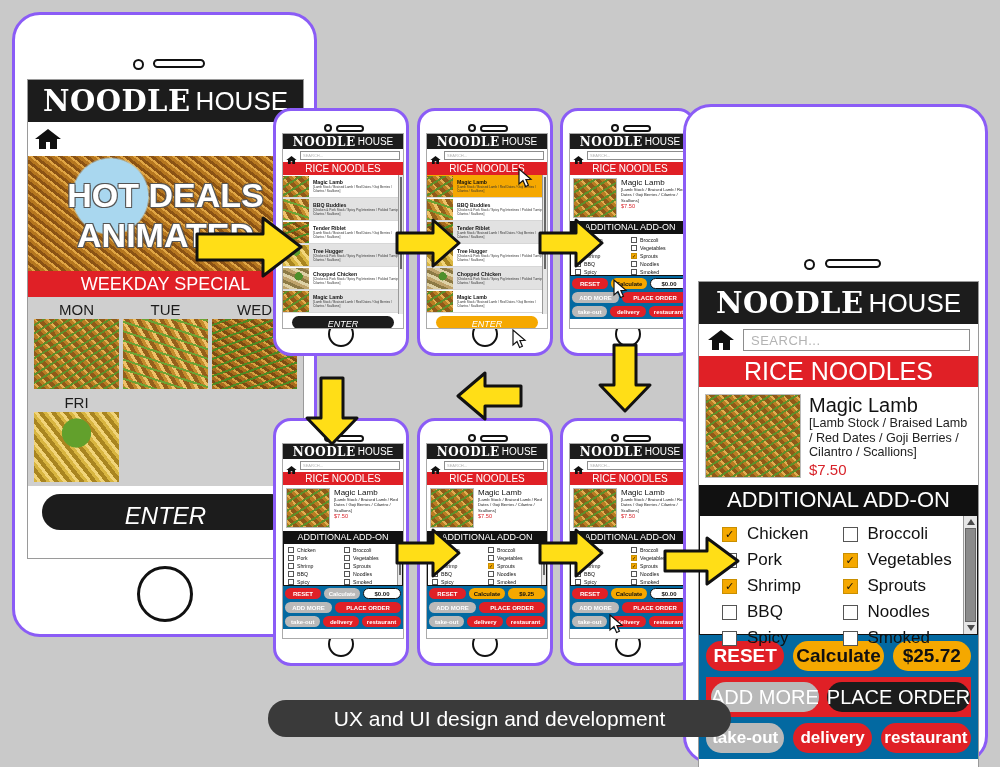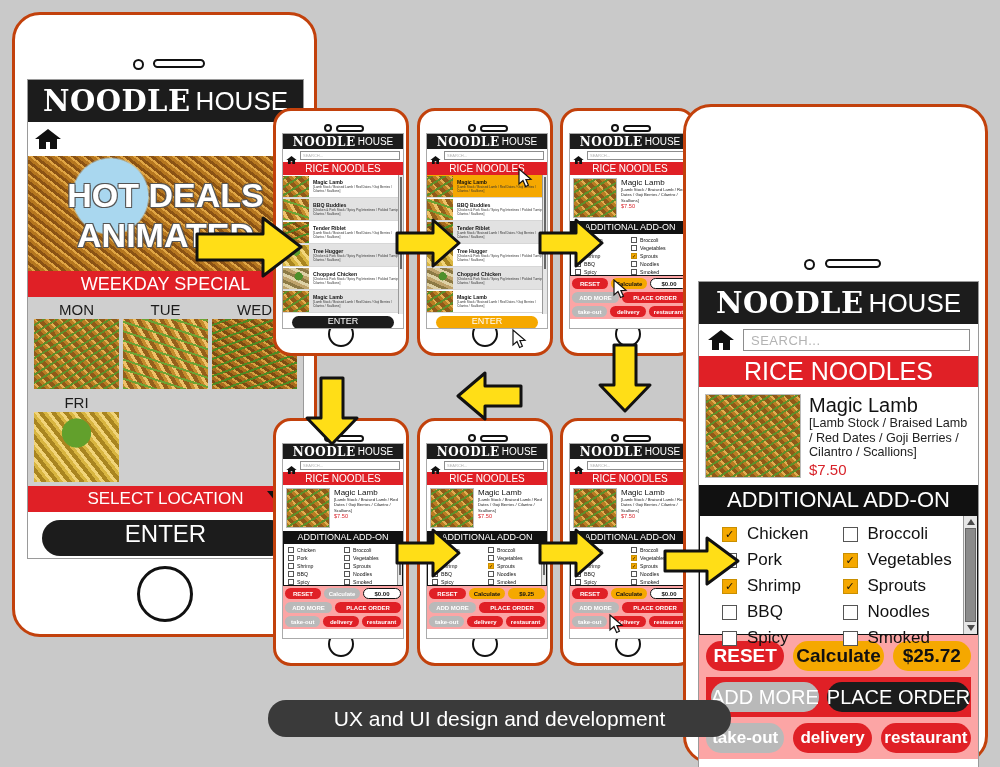--- a/index.html
+++ b/index.html
@@ -5,21 +5,21 @@
   html,body{margin:0;padding:0;}
   body{
     width:1000px;height:767px;overflow:hidden;
     background:#c9c9c9;
     font-family:"Liberation Sans",sans-serif;
     position:relative;
   }
   #stage{position:absolute;inset:0;}
 
   
-  .phone{position:absolute;background:#fff;border:3px solid #c2410c;border-radius:28px;box-sizing:border-box;}
+  .phone{position:absolute;background:#fff;border:3px solid #8b5cf6;border-radius:28px;box-sizing:border-box;}
   .phone .speaker{position:absolute;left:50%;transform:translateX(-50%);background:#fff;border:2px solid #111;border-radius:6px;}
   .phone .cam{position:absolute;background:#fff;border:2px solid #111;border-radius:50%;}
   .phone .homebtn{position:absolute;left:50%;transform:translateX(-50%);border:3px solid #111;border-radius:50%;background:#fff;}
   .screen{position:absolute;background:#fff;overflow:hidden;box-sizing:border-box;}
 
   
   .brand{background:#1c1c1c;color:#fff;display:flex;align-items:center;justify-content:center;box-sizing:border-box;}
   .brand .b1{font-family:"DejaVu Serif",serif;font-weight:bold;letter-spacing:.5px;
      -webkit-text-stroke:0px;}
   .brand .b2{font-family:"Liberation Sans",sans-serif;font-weight:400;}
@@ -56,41 +56,41 @@
   .addongrid{display:grid;grid-template-columns:1fr 1fr;box-sizing:border-box;}
   .cb{display:flex;align-items:center;box-sizing:border-box;}
   .box{flex:none;background:#fff;border:1px solid #555;box-sizing:border-box;display:flex;align-items:center;justify-content:center;color:#111;line-height:1;}
   .box.on{background:#f5a800;border-color:#c98f00;}
   .cb .lbl{color:#111;white-space:nowrap;}
   .vscroll{position:absolute;right:0;top:0;bottom:0;background:#e6e6e6;border-left:1px solid #999;}
   .vscroll .thumbbar{position:absolute;left:1px;right:1px;background:#8a8a8a;border:1px solid #666;}
   .vscroll .ar{position:absolute;left:50%;transform:translateX(-50%);width:0;height:0;}
 
   
-  .actionsbg{background:#fca5a5;box-sizing:border-box;}
+  .actionsbg{background:#0369a1;box-sizing:border-box;}
   .btnrow{display:flex;align-items:center;box-sizing:border-box;}
   .btn{display:flex;align-items:center;justify-content:center;border-radius:999px;box-sizing:border-box;text-align:center;white-space:nowrap;}
   .btn.red{background:#e02026;color:#fff;}
   .btn.yellow{background:#f5a800;color:#111;}
   .btn.grey{background:#b9b9b9;color:#fff;}
   .btn.dark{background:#1c1c1c;color:#fff;}
   .btn.white{background:#fff;color:#111;border:1px solid #111;}
   .redstrip{background:#e02026;box-sizing:border-box;display:flex;align-items:center;}
 
   
   .hero{position:relative;overflow:hidden;}
   .heroTxt{position:absolute;left:0;right:0;text-align:center;color:#fff;font-weight:bold;line-height:1.0;
      text-shadow:1px 1px 0 #555,-1px -1px 0 #555,1px -1px 0 #555,-1px 1px 0 #555;}
   .weekgrid{background:#cfcfcf;display:grid;grid-template-columns:1fr 1fr 1fr;box-sizing:border-box;}
   .daycell{text-align:center;}
   .daycell .dname{color:#1c1c1c;}
   .daycell .dimg{background-size:cover;background-position:center;}
   .selectloc{background:#e02026;color:#fff;display:flex;align-items:center;justify-content:center;position:relative;box-sizing:border-box;}
   .selectloc .caret{position:absolute;right:10px;width:0;height:0;border-left:13px solid transparent;border-right:13px solid transparent;border-top:16px solid #111;}
-  .enterbtn{background:#1c1c1c;color:#fff;border-radius:999px;display:flex;align-items:flex-start;justify-content:center;}
+  .enterbtn{background:#1c1c1c;color:#fff;border-radius:999px;display:flex;align-items:flex-end;justify-content:center;font-style:italic;}
   .enterbtn.yellow{background:#f5a800;color:#fff;}
 
   
   .arrow{position:absolute;}
   .arrow svg{display:block;overflow:visible;}
 
   
   .cursor{position:absolute;z-index:40;}
 
   
@@ -166,24 +166,20 @@
         <div class="daycell">
           <div class="dname" style="font-size:15px;line-height:19px;">WED</div>
           <div class="dimg food4" style="height:70px;"></div>
         </div>
         <div class="daycell">
           <div class="dname" style="font-size:15px;line-height:19px;">FRI</div>
           <div class="dimg food5" style="height:70px;"></div>
         </div>
       </div>
 
-      <div class="selectloc" style="height:26px;font-size:17px;">
-        <span>SELECT LOCATION</span>
-        <span class="caret"></span>
-      </div>
 
       <div style="padding:8px 14px 0 14px;">
         <div class="enterbtn" style="height:36px;font-size:24px;">
           <span>ENTER</span>
         </div>
       </div>
     </div>
   </div>
 
   <div class="phone" style="left:273px;top:108px;width:136px;height:248px;border-radius:18px;">

